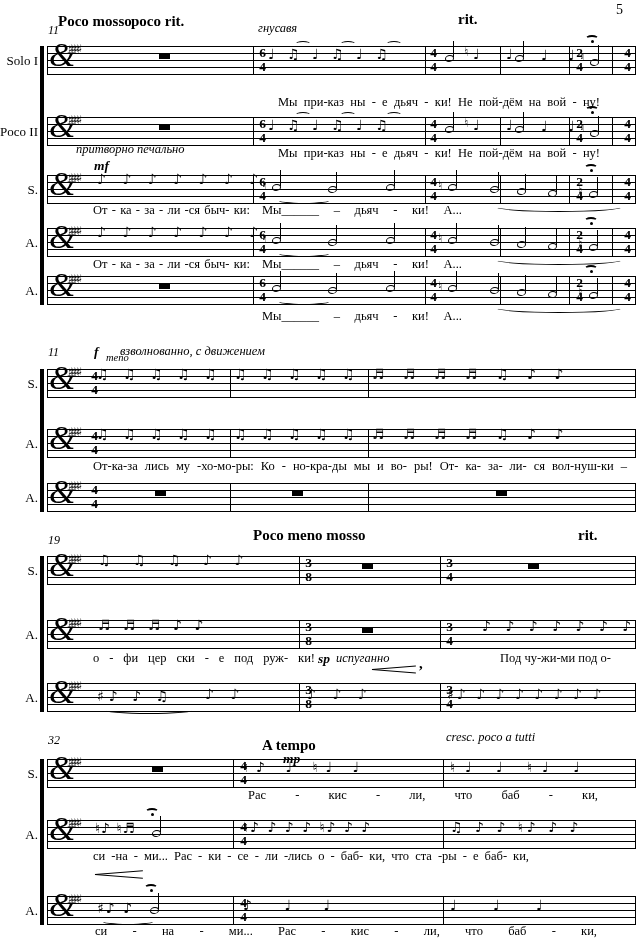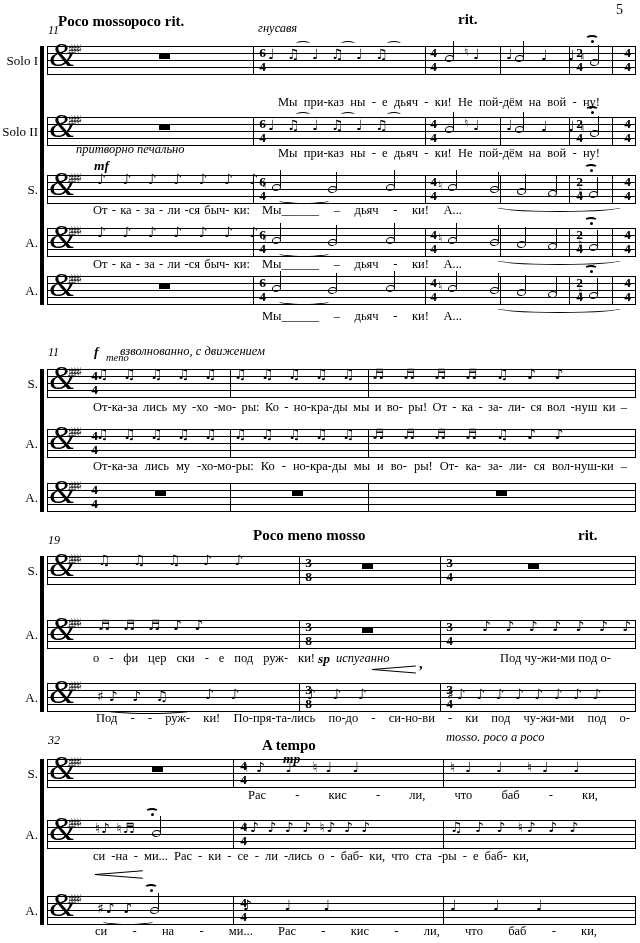--- a/index.html
+++ b/index.html
@@ -105,21 +105,21 @@
   <div class="staff" style="top:820px">
       <span class="clef">&amp;</span>
       <span class="ks">♯♯♯♯</span>
     </div>
   <div class="staff" style="top:896px">
       <span class="clef">&amp;</span>
       <span class="ks">♯♯♯♯</span>
     </div>
 
   <span class="label" style="left:0;top:53px">Solo I</span>
-  <span class="label" style="left:0;top:124px">Solo II</span>
+  <span class="label" style="left:0;top:124px">Poco II</span>
   <span class="label" style="left:0;top:182px">S.</span>
   <span class="label" style="left:0;top:235px">A.</span>
   <span class="label" style="left:0;top:283px">A.</span>
   <span class="label" style="left:0;top:376px">S.</span>
   <span class="label" style="left:0;top:436px">A.</span>
   <span class="label" style="left:0;top:490px">A.</span>
   <span class="label" style="left:0;top:563px">S.</span>
   <span class="label" style="left:0;top:627px">A.</span>
   <span class="label" style="left:0;top:690px">A.</span>
   <span class="label" style="left:0;top:766px">S.</span>
@@ -138,37 +138,35 @@
   <span class="lyr just" style="left:93px;top:203px;width:157px">От - ка - за - ли -ся быч- ки:</span>
   <span class="lyr just" style="left:262px;top:203px;width:200px">Мы______ – дьяч - ки! А...</span>
   <span class="lyr just" style="left:93px;top:257px;width:157px">От - ка - за - ли -ся быч- ки:</span>
   <span class="lyr just" style="left:262px;top:257px;width:200px">Мы______ – дьяч - ки! А...</span>
   <span class="lyr just" style="left:262px;top:309px;width:200px">Мы______ – дьяч - ки! А...</span>
 
   <span class="mnum" style="left:48px;top:345px">11</span>
   <span class="dyn" style="left:94px;top:344px">f</span>
   <span class="dir sm" style="left:106px;top:352px">meno</span>
   <span class="dir" style="left:120px;top:344px">взволнованно, с движением</span>
-  <span class="lyr just" style="left:93px;top:400px;width:534px">От-ка-за лись му -хо -мо- ры: Ко - но-кра-ды мы и во- ры! От - ка - за- ли- ся вол -нуш ки –</span>
   <span class="lyr just" style="left:93px;top:459px;width:534px">От-ка-за лись му -хо-мо-ры: Ко - но-кра-ды мы и во- ры! От- ка- за- ли- ся вол-нуш-ки –</span>
 
   <span class="mnum" style="left:48px;top:533px">19</span>
   <span class="tempo" style="left:253px;top:527px">Poco meno mosso</span>
   <span class="tempo" style="left:578px;top:527px">rit.</span>
   <span class="lyr just" style="left:93px;top:651px;width:222px">о - фи цер ски - е под руж- ки!</span>
   <span class="dyn" style="left:318px;top:651px">sp</span>
   <span class="dir" style="left:336px;top:651px">испуганно</span>
   <span class="lyr" style="left:500px;top:651px">Под чу-жи-ми под о-</span>
   <span class="comma" style="left:419px;top:655px">,</span>
-  <span class="lyr just" style="left:96px;top:711px;width:534px">Под - - руж- ки! По-пря-та-лись по-до - си-но-ви - ки под чу-жи-ми под о-</span>
 
   <span class="mnum" style="left:48px;top:733px">32</span>
   <span class="tempo" style="left:262px;top:737px">A tempo</span>
   <span class="dyn" style="left:283px;top:751px">mp</span>
-  <span class="dir" style="left:446px;top:730px">mosso. poco a poco</span>
+  <span class="dir" style="left:446px;top:730px">cresc. poco a tutti</span>
   <span class="lyr just" style="left:93px;top:849px;width:436px">си -на - ми... Рас - ки - се - ли -лись о - баб- ки, что ста -ры - е баб- ки,</span>
   <span class="lyr just" style="left:248px;top:788px;width:350px">Рас - кис - ли, что баб - ки,</span>
   <span class="lyr just" style="left:95px;top:924px;width:502px">си - на - ми... Рас - кис - ли, что баб - ки,</span>
 
 <div class="run ts" style="left: 256px; top: 46px;">6
 4</div>
     <div class="run ts" style="left: 427px; top: 46px;">4
 4</div>
     <div class="run ts" style="left: 573px; top: 46px;">2
 4</div>

